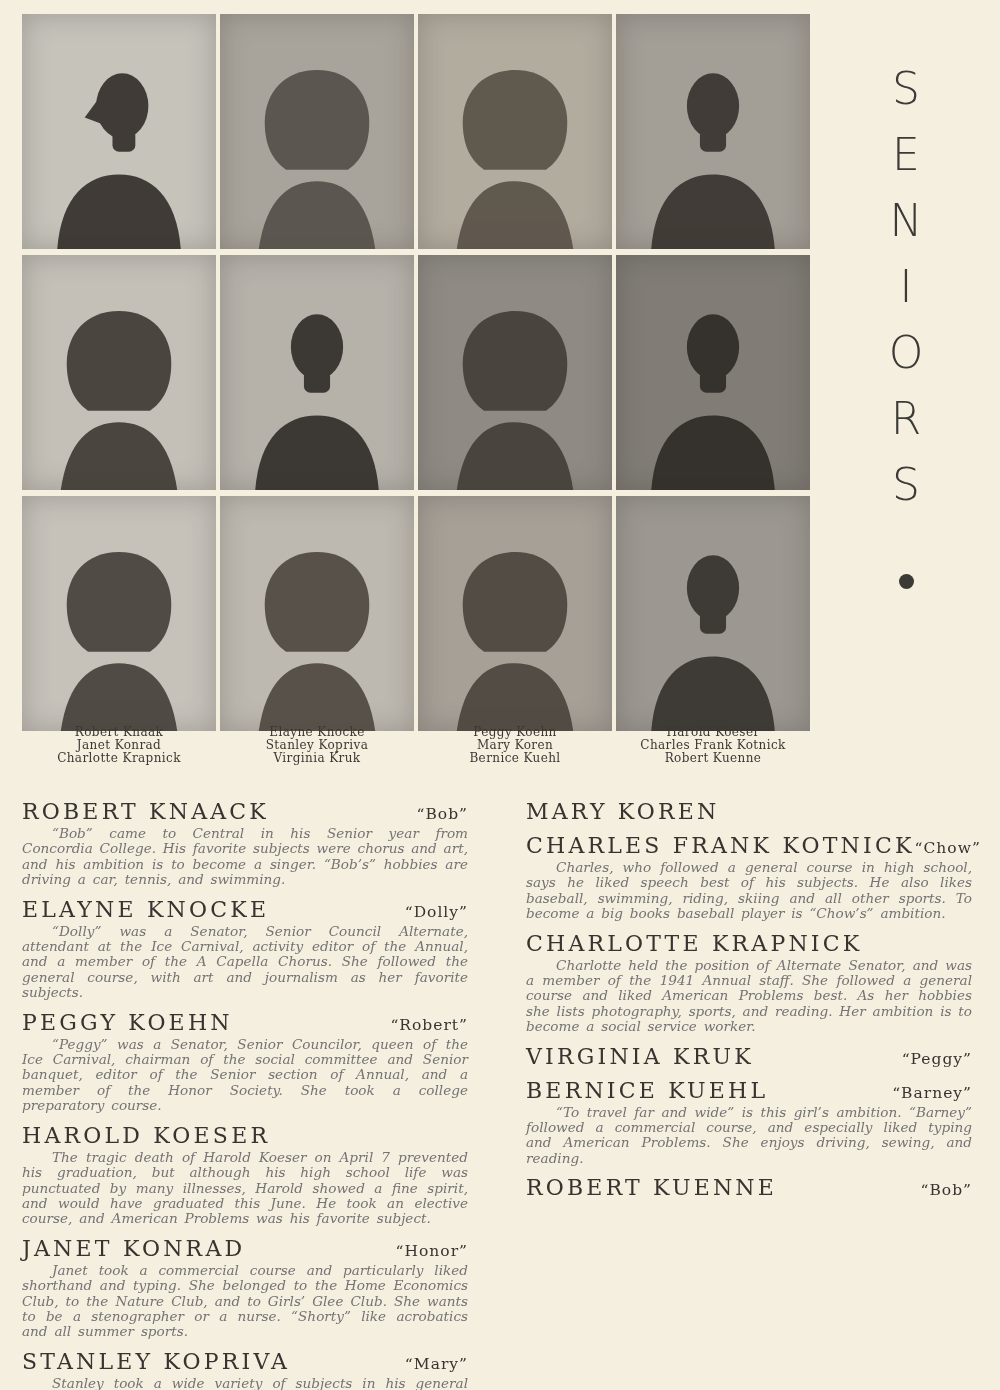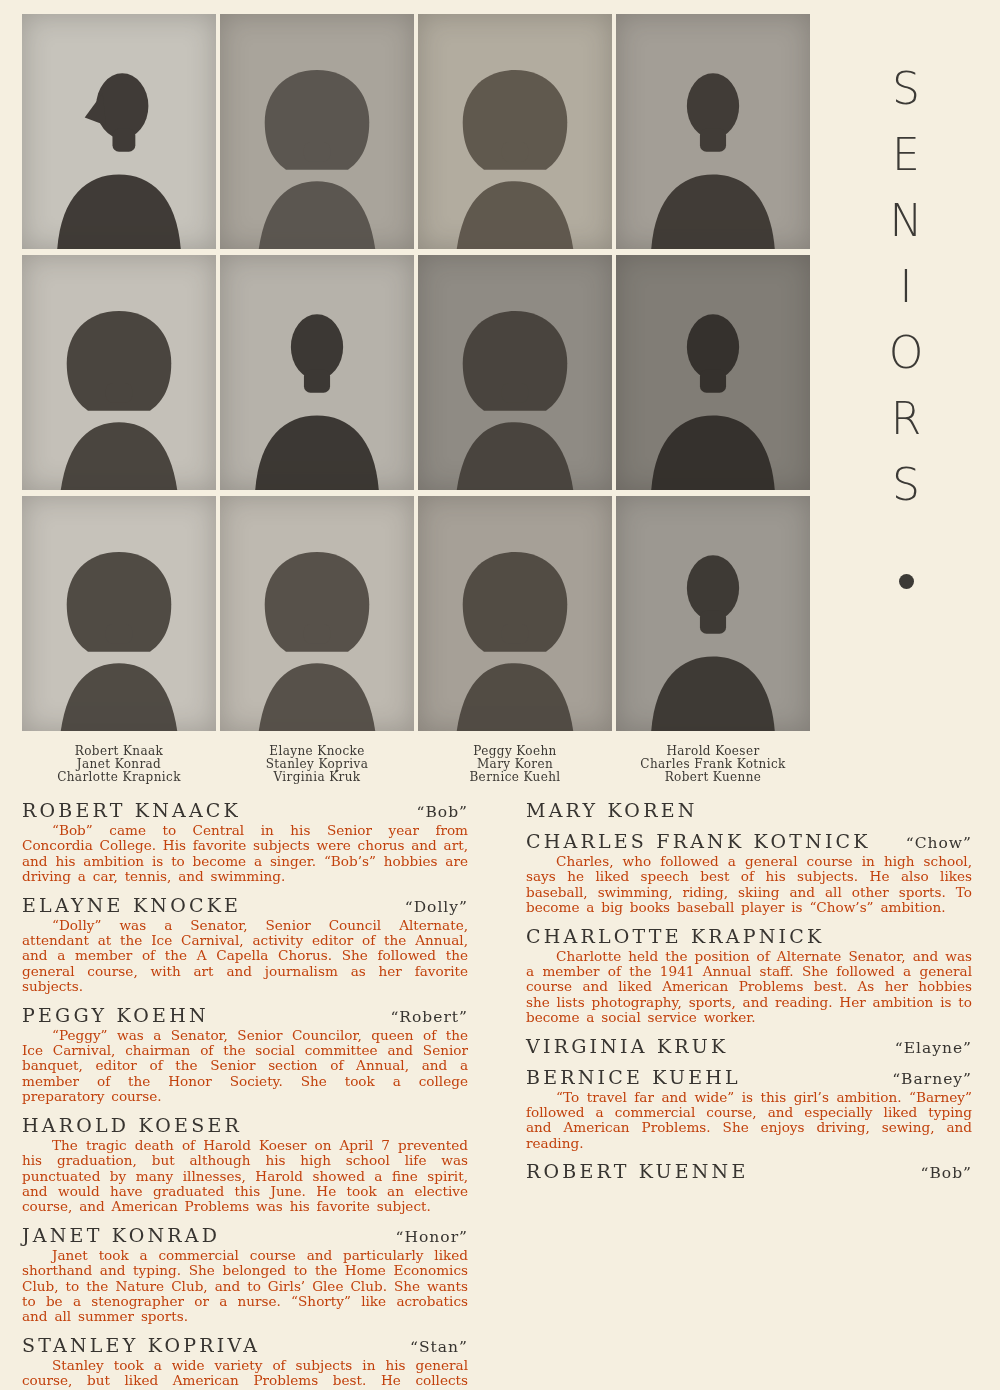--- a/index.html
+++ b/index.html
@@ -30,40 +30,40 @@
   .seniors-letter{
     font-family:"DejaVu Sans","Liberation Sans",sans-serif;
     font-weight:200;font-size:44px;line-height:66px;height:66px;
     color:#3c3a36;letter-spacing:0;
   }
   .seniors-dot{
     width:15px;height:15px;border-radius:50%;background:#3c3a36;margin-top:56px;
   }
   
   .captions{
-    position:absolute;left:22px;top:745px;width:788px;
+    position:absolute;left:22px;top:726px;width:788px;
     display:grid;grid-template-columns:repeat(4,194px);gap:4px 4px;
   }
   .caption-group{text-align:center;}
   .caption-line{font-size:12px;line-height:12.8px;letter-spacing:.4px;white-space:nowrap;}
   
   .bios{
     position:absolute;left:22px;top:799px;width:950px;
     display:grid;grid-template-columns:446px 446px;column-gap:58px;
   }
   .bio + .bio{margin-top:9px;}
   .bio-head{display:flex;justify-content:space-between;align-items:baseline;margin:0 0 2px 0;}
   .bio-name{
-    margin:0;font-size:19px;font-weight:400;letter-spacing:3.2px;
+    margin:0;font-size:22px;font-weight:400;letter-spacing:3.2px;
     color:#373430;white-space:nowrap;
   }
   .bio-nick{font-size:15.5px;letter-spacing:1px;color:#373430;white-space:nowrap;text-align:center;}
   .bio-text{
     margin:0;font-size:13.6px;line-height:15.4px;text-align:justify;
-    text-indent:30px;word-spacing:2.5px;color:#c2410c;
+    text-indent:30px;word-spacing:2.5px;color:#737373;font-style:italic;
   }
 </style>
 </head>
 <body>
 
 <div class="page">
 
   <svg width="0" height="0" style="position:absolute" aria-hidden="true">
     <defs>
       <symbol id="sil-male" viewBox="0 0 100 120">
@@ -215,21 +215,21 @@
         <section class="bio">
     <header class="bio-head">
       <h3 class="bio-name">JANET KONRAD</h3>
       <span class="bio-nick">“Honor”</span>
     </header>
     <p class="bio-text">Janet took a commercial course and particularly liked shorthand and typing.  She belonged to the Home Economics Club, to the Nature Club, and to Girls’ Glee Club.  She wants to be a stenographer or a nurse.  “Shorty” like acrobatics and all summer sports.</p>
   </section>
         <section class="bio">
     <header class="bio-head">
       <h3 class="bio-name">STANLEY KOPRIVA</h3>
-      <span class="bio-nick">“Stan”</span>
+      <span class="bio-nick">“Mary”</span>
     </header>
     <p class="bio-text">Stanley took a wide variety of subjects in his general course, but liked American Problems best.  He collects stamps, and his ambition is to “make good.”</p>
   </section>
       </div>
     <div class="bio-col" id="bioColRight">
         <section class="bio">
     <header class="bio-head">
       <h3 class="bio-name">MARY KOREN</h3>
       <span class="bio-nick"></span>
     </header>
@@ -244,21 +244,21 @@
         <section class="bio">
     <header class="bio-head">
       <h3 class="bio-name">CHARLOTTE KRAPNICK</h3>
       <span class="bio-nick"></span>
     </header>
     <p class="bio-text">Charlotte held the position of Alternate Senator, and was a member of the 1941 Annual staff.  She followed a general course and liked American Problems best.  As her hobbies she lists photography, sports, and reading.  Her ambition is to become a social service worker.</p>
   </section>
         <section class="bio">
     <header class="bio-head">
       <h3 class="bio-name">VIRGINIA KRUK</h3>
-      <span class="bio-nick">“Elayne”</span>
+      <span class="bio-nick">“Peggy”</span>
     </header>
   </section>
         <section class="bio">
     <header class="bio-head">
       <h3 class="bio-name">BERNICE KUEHL</h3>
       <span class="bio-nick">“Barney”</span>
     </header>
     <p class="bio-text">“To travel far and wide” is this girl’s ambition.  “Barney” followed a commercial course, and especially liked typing and American Problems.  She enjoys driving, sewing, and reading.</p>
   </section>
         <section class="bio">

